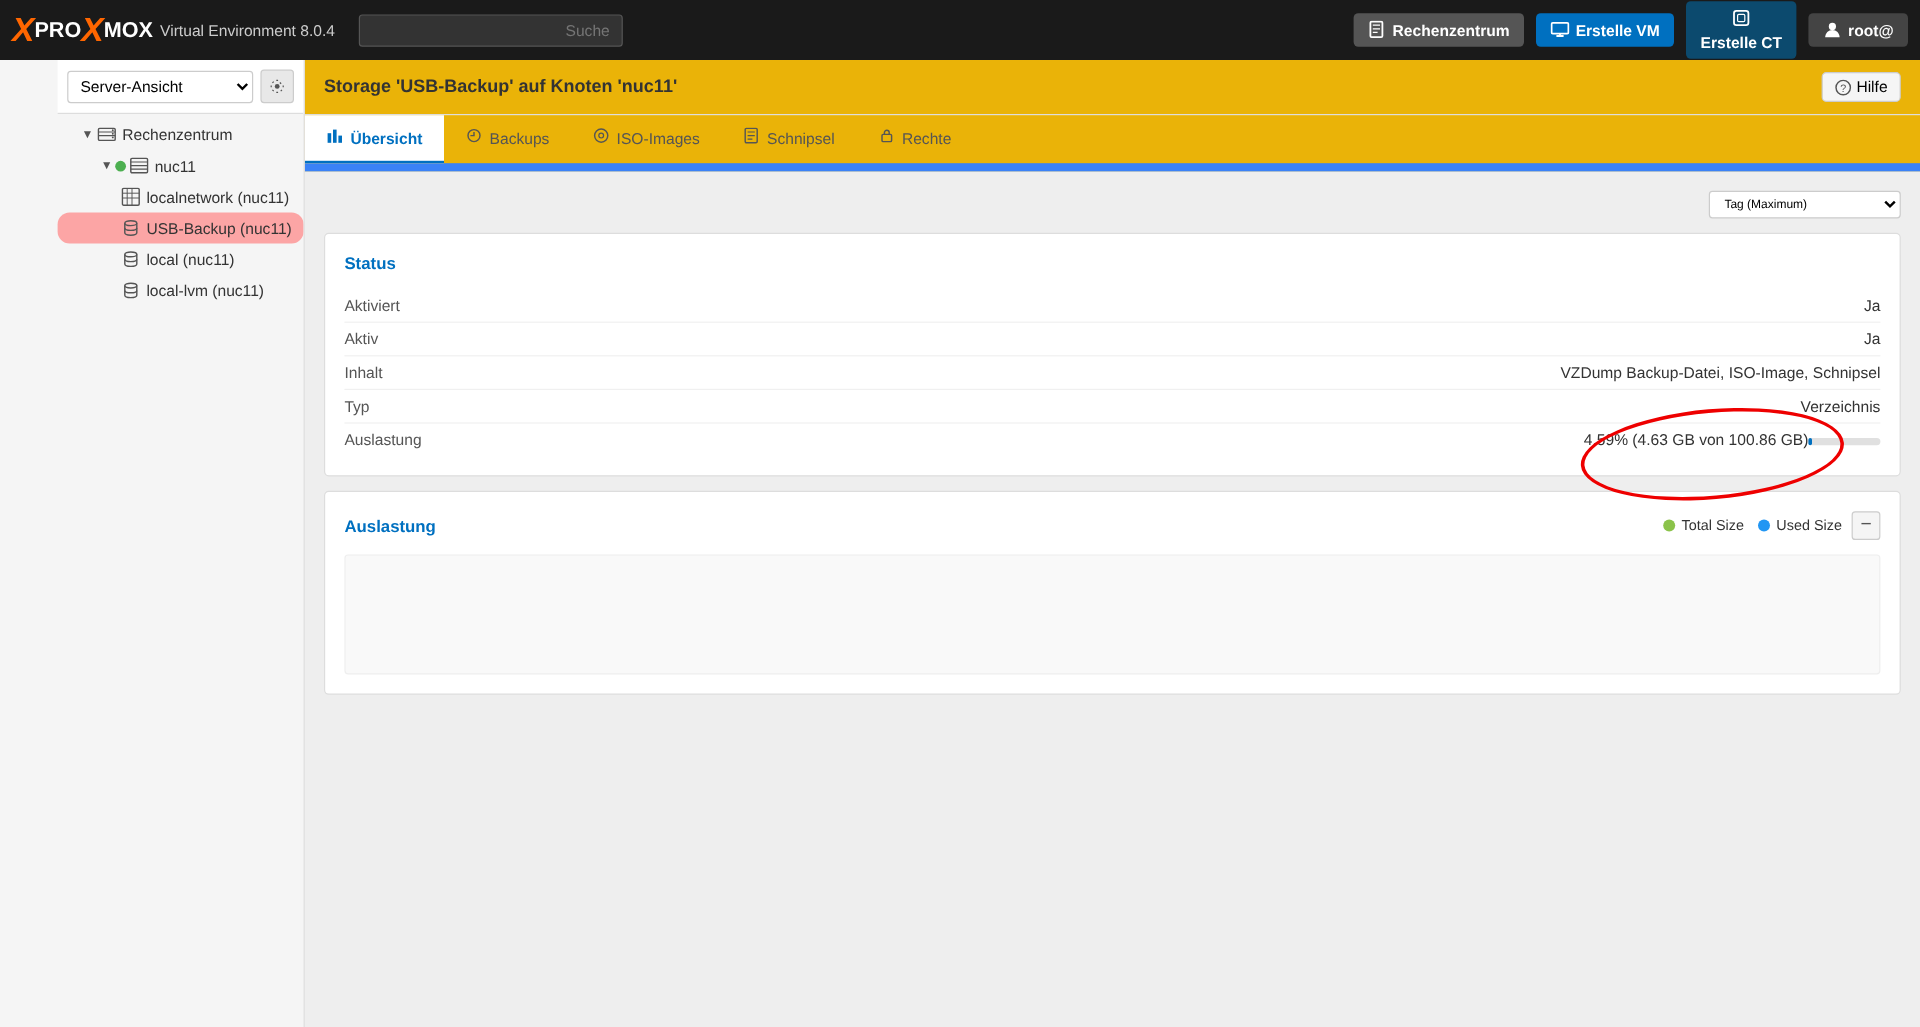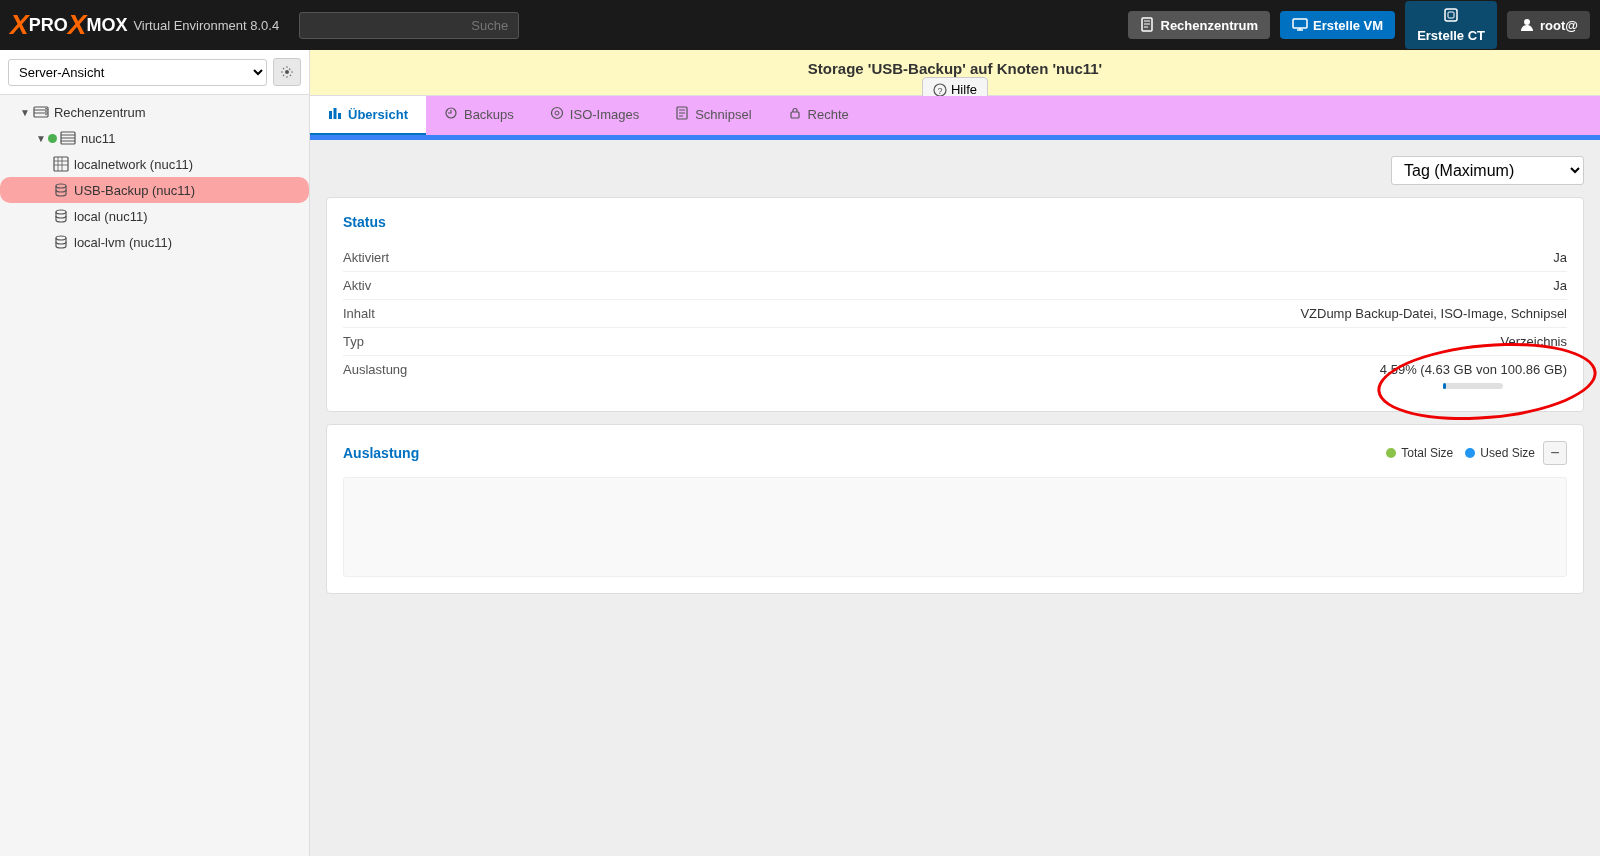--- a/index.html
+++ b/index.html
@@ -29,21 +29,21 @@
     .btn-vm { background: #0070c0; }
     .btn-ct { background: #0c4a6e; flex-direction: column; }
     .btn-user { background: #444; }
     .topbar-btn svg { width: 16px; height: 16px; }
 
     
     .main-layout { display: flex; height: calc(856px - 50px); }
 
     
     .sidebar {
-      width: 310px; background: #f5f5f5; border-right: 1px solid #ddd; overflow-y: auto; flex-shrink: 0;
+      width: 254px; background: #f5f5f5; border-right: 1px solid #ddd; overflow-y: auto; flex-shrink: 0; padding-left: 48px;
     }
     .sidebar-header {
       display: flex; align-items: center; padding: 8px 8px; border-bottom: 1px solid #ddd; background: #fff;
     }
     .sidebar-select {
       flex: 1; border: 1px solid #ccc; border-radius: 3px; padding: 4px 6px; font-size: 13px; background: #fff;
     }
     .sidebar-gear {
       margin-left: 6px; width: 28px; height: 28px; background: #e8e8e8; border: 1px solid #ccc; border-radius: 3px;
       display: flex; align-items: center; justify-content: center; cursor: pointer;
@@ -60,50 +60,50 @@
     .tree-label { font-size: 13px; }
     .expand-arrow { font-size: 10px; margin-right: 2px; color: #555; }
     .green-dot { width: 9px; height: 9px; background: #4caf50; border-radius: 50%; display: inline-block; margin-right: 2px; }
 
     
     .content { flex: 1; display: flex; flex-direction: column; overflow: hidden; }
 
     
     .content-header {
       display: flex; align-items: center; justify-content: space-between;
-      background: #fef9c3; border-bottom: 1px solid #ddd; padding: 10px 16px; height: 46px; flex-direction: column;
+      background: #eab308; border-bottom: 1px solid #ddd; padding: 10px 16px; height: 46px;
     }
     .content-title { font-size: 15px; font-weight: bold; color: #333; }
     .help-btn {
       display: flex; align-items: center; gap: 4px; border: 1px solid #ccc; border-radius: 4px;
       padding: 4px 10px; background: #f5f5f5; cursor: pointer; font-size: 13px;
     }
 
     
     .tabs {
-      display: flex; background: #f0abfc; border-bottom: 5px solid #3b82f6;
+      display: flex; background: #eab308; border-bottom: 7px solid #3b82f6;
     }
     .tab {
       display: flex; align-items: center; gap: 6px; padding: 10px 18px; cursor: pointer; border-bottom: 2px solid transparent; font-size: 13px; color: #555;
     }
     .tab.active { color: #0070c0; border-bottom: 2px solid #0070c0; background: #fff; font-weight: bold; }
     .tab-icon { font-size: 15px; }
 
     
     .content-body {
       flex: 1; overflow-y: auto; padding: 16px; background: #eee;
     }
 
     
     .right-panel { display: flex; flex-direction: column; gap: 12px; }
 
     
     .period-row { display: flex; justify-content: flex-end; }
     .period-select {
-      border: 1px solid #ccc; border-radius: 3px; padding: 4px 8px; font-size: 16px; background: #fff; cursor: pointer; min-width: 160px;
+      border: 1px solid #ccc; border-radius: 3px; padding: 4px 8px; font-size: 10px; background: #fff; cursor: pointer; min-width: 160px;
     }
 
     
     .status-box {
       background: #fff; border: 1px solid #ddd; border-radius: 4px; padding: 16px;
     }
     .status-title { color: #0070c0; font-size: 14px; font-weight: bold; margin-bottom: 14px; }
     .status-row {
       display: flex; justify-content: space-between; padding: 6px 0; border-bottom: 1px solid #f0f0f0;
     }
@@ -386,21 +386,21 @@
             <span class="status-value">VZDump Backup-Datei, ISO-Image, Schnipsel</span>
           </div>
 
           <div class="status-row">
             <span class="status-key">Typ</span>
             <span class="status-value">Verzeichnis</span>
           </div>
 
           <div class="status-row">
             <span class="status-key">Auslastung</span>
-            <div style="display:flex;flex-direction:column;align-items:center;position:relative;">
+            <div style="display:flex;flex-direction:row;align-items:flex-start;position:relative;">
               <div class="red-circle-container">
                 <span class="status-value">4.59% (4.63 GB von 100.86 GB)</span>
                 <div class="red-circle"></div>
               </div>
               <div class="auslastung-bar-row">
                 <div class="auslastung-bar">
                   <div class="auslastung-bar-fill"></div>
                 </div>
               </div>
             </div>

